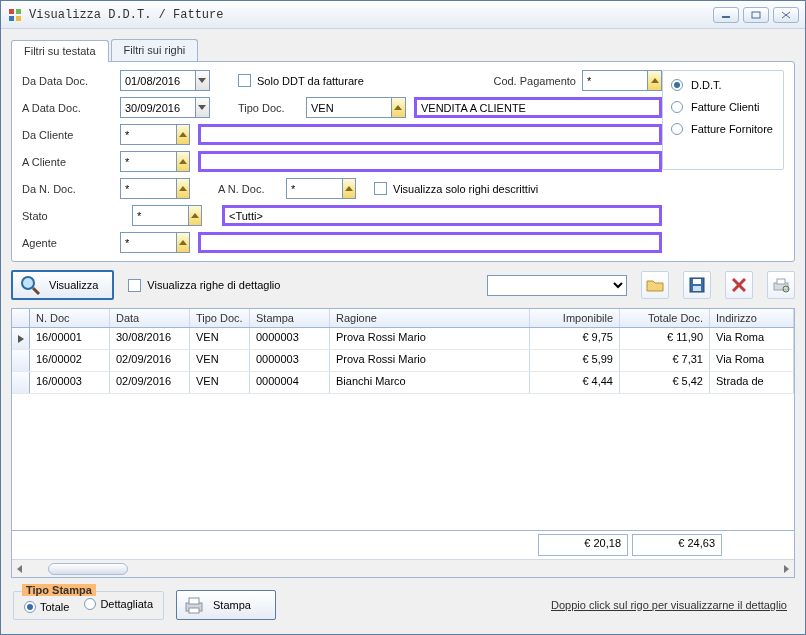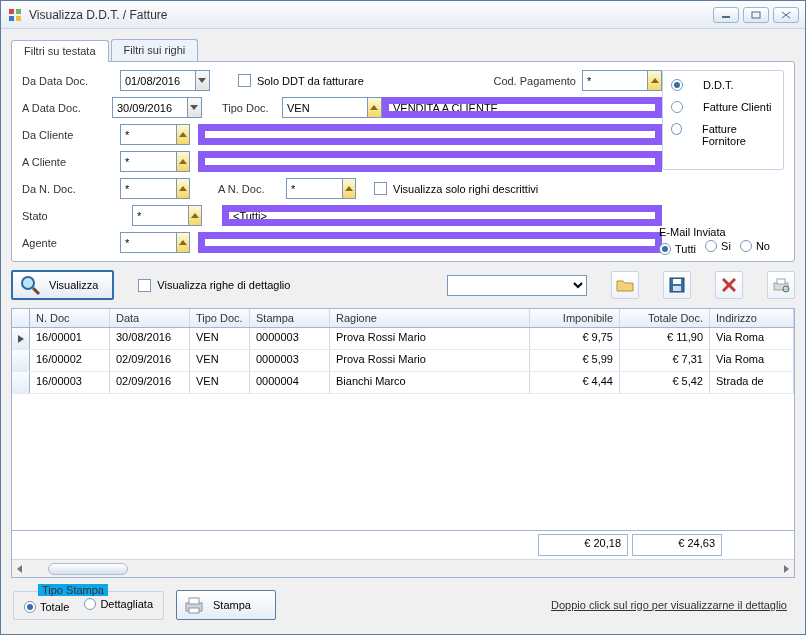--- a/index.html
+++ b/index.html
@@ -1,69 +1,69 @@
 <!DOCTYPE html>
 <html><head>
 <meta charset="utf-8">
 <style>
 * { box-sizing: border-box; font-family: "Segoe UI", Tahoma, sans-serif; font-size: 11px; }
 body { margin: 0; background: #fff; }
 .window { width: 806px; height: 635px; border: 1px solid #5a7ca0; background: #f0f0f0; display: flex; flex-direction: column; }
 .titlebar { height: 28px; background: linear-gradient(#fdfdfe,#e6ecf5); border-bottom: 1px solid #c7d4e6; display: flex; align-items: center; padding: 0 6px; }
 .titlebar .app-icon { width: 16px; height: 16px; display:inline-flex; align-items:center; justify-content:center; margin-right:6px; }
-.titlebar .title { color: #333; font-size: 12px; flex:1; }
+.titlebar .title { color: #333; font-size: 12px; flex:1;font-family:Liberation Mono, monospace; }
 .winbtns { display:flex; gap:4px; }
 .winbtn { width:26px; height:16px; border:1px solid #9fb5d1; border-radius:3px; background:linear-gradient(#fff,#dfe8f4); display:flex; align-items:center; justify-content:center; cursor:pointer; }
 .winbtn svg { pointer-events:none; }
 .body { flex:1; padding:10px; display:flex; flex-direction:column; gap:8px; position:relative; }
 .tabs-wrap { position:relative; }
 .tabstrip { display:flex; position:relative; z-index:2; }
 .tab { padding:4px 12px 5px; border:1px solid #9fb5d1; border-bottom:none; background:#eef3fa; border-top-left-radius:3px; border-top-right-radius:3px; margin-right:2px; cursor:pointer; color:#333;text-align:center;}
 .tab.active { background:#fff; position:relative; top:1px; }
 .tabpanel { border:1px solid #9fb5d1; background:#fff; padding:8px 10px 8px 10px; border-radius:0 3px 3px 3px; position:relative; }
 .lbl { color:#333; }
 .input { height:21px; border:1px solid #7a98bd; background:#fff; padding:0 4px; width:100%; }
 .combo { display:flex; width:90px; }
 .combo .input { border-right:none; }
 .combo .ddbtn, .lookup .lkbtn { width:18px; height:21px; border:1px solid #7a98bd; background:linear-gradient(#fdfad8,#f5d766); display:flex; align-items:center; justify-content:center; cursor:pointer; }
 .combo .ddbtn { background:linear-gradient(#fafafa,#e2e2e2); }
 .lookup { display:flex; width:70px; }
 .lookup .input { border-right:none; }
 .lookup .lkbtn svg { }
-.wide-input { height:21px; border:7px solid #8b5cf6; background:#fff; padding:0 4px; }
+.wide-input { height:21px; border:3px solid #8b5cf6; background:#fff; padding:0 4px; }
 .check { display:flex; align-items:center; gap:6px; }
 .checkbox { width:13px; height:13px; border:1px solid #7a98bd; background:#fff; cursor:pointer; }
 .radio { width:12px; height:12px; border:1px solid #7a98bd; border-radius:50%; background:#fff; display:inline-flex; align-items:center; justify-content:center; cursor:pointer; margin-right:4px; }
 .radio.checked::after { content:""; width:6px; height:6px; border-radius:50%; background:#4a6; background:#3a6ea5; }
 .right-box { position:absolute; right:10px; top:8px; width:122px; height:100px; border:1px solid #c7d4e6; border-radius:2px; padding:8px 8px; display:flex; flex-direction:column; gap:10px; }
-.right-box .ropt { display:flex; align-items:flex-start; gap:16px; cursor:pointer; }
+.right-box .ropt { display:flex; align-items:flex-end; gap:4px; cursor:pointer; }
 .email-box { position:absolute; right:10px; bottom:6px; width:125px; }
 .email-box .ropt { display:inline-flex; align-items:center; margin-right:6px; cursor:pointer; }
-.actionrow { display:flex; align-items:center; gap:24px; }
+.actionrow { display:flex; align-items:center; gap:14px; }
 .btn { height:30px; border:1px solid #5a7ca0; background:linear-gradient(#fff,#e6ecf5); display:flex; align-items:center; gap:8px; padding:0 14px 0 6px; cursor:pointer; border-radius:2px; }
 .btn.primary { border:2px solid #2f6fb0; }
 .btn .bicon { width:22px; height:22px; display:flex; align-items:center; justify-content:center; }
 .iconbtn { width:28px; height:28px; border:1px solid #c7d4e6; background:linear-gradient(#fff,#eef3fa); display:flex; align-items:center; justify-content:center; cursor:pointer; border-radius:2px; }
 .grid { border:1px solid #9fb5d1; background:#fff; flex:1; display:flex; flex-direction:column; min-height:0; }
 .ghead { display:flex; background:linear-gradient(#fafcff,#e5edf8); border-bottom:1px solid #9fb5d1; }
 .gh, .gc { border-right:1px solid #cdd9ea; padding:3px 6px; overflow:hidden; white-space:nowrap; text-overflow:ellipsis; }
 .gh { color:#333; }
 .gh.rowhdr, .gc.rowhdr { width:18px; padding:0; background:linear-gradient(#fafcff,#e5edf8); border-right:1px solid #9fb5d1; display:flex; align-items:center; justify-content:center; }
 .col-ndoc{width:80px} .col-data{width:80px} .col-tipo{width:60px} .col-cod{width:80px} .col-rag{width:200px} .col-imp{width:90px; text-align:right} .col-tot{width:90px; text-align:right} .col-ind{flex:1}
 .grow { display:flex; border-bottom:1px solid #e3e9f2; height:22px; align-items:stretch; }
 .gbody { flex:1; overflow:hidden; }
 .gfooter { display:flex; border-top:1px solid #9fb5d1; }
 .gfooter .spacer{ flex:1 }
 .totbox { height:22px; border:1px solid #9fb5d1; background:#fff; width:90px; text-align:right; padding:2px 6px; margin:3px 2px; }
 .hscroll { height:18px; background:#f1f1f1; border-top:1px solid #d0d8e4; display:flex; align-items:center; }
 .hscroll .thumb { width:80px; height:12px; background:linear-gradient(#fff,#d7dfec); border:1px solid #aabbd4; border-radius:6px; margin-left:20px; }
 .hscroll .arrow { width:16px; height:16px; display:flex; align-items:center; justify-content:center; }
 .footer { display:flex; align-items:center; gap:12px; padding:4px 2px; }
 .groupbox { border:1px solid #c7d4e6; border-radius:2px; padding:6px 10px 6px 10px; position:relative; }
-.groupbox .legend { position:absolute; top:-8px; left:24px; background:#0ea5e9; padding:0 4px; color:#333; }
+.groupbox .legend { position:absolute; top:-8px; left:8px; background:#fdba74; padding:0 4px; color:#333;font-weight:bold; }
 .hint { color:#333; margin-left:auto; padding-right:6px;text-decoration:underline; }
 select.native { height:21px; border:1px solid #7a98bd; background:#fff; width:140px; }
 </style>
 </head>
 <body>
 
 <div class="window">
   <div class="titlebar">
     <span class="app-icon">
       <svg width="14" height="14">
@@ -111,35 +111,20 @@
           <div class="ropt">
               <span class="radio"></span>
               <span>Fatture Clienti</span>
             </div>
           <div class="ropt">
               <span class="radio"></span>
               <span>Fatture Fornitore</span>
             </div>
         </div>
 
-        <div class="email-box">
-          <div style="margin-bottom:2px;">E-Mail Inviata</div>
-          <span class="ropt">
-              <span class="radio checked"></span>
-              <span>Tutti</span>
-            </span>
-          <span class="ropt">
-              <span class="radio"></span>
-              <span>Si</span>
-            </span>
-          <span class="ropt">
-              <span class="radio"></span>
-              <span>No</span>
-            </span>
-        </div>
 
         <div style="display:flex; flex-direction:column; gap:6px; width:640px;">
 
           <div style="display:flex; align-items:center; gap:8px;">
             <div class="lbl" style="width:90px">Da Data Doc.</div>
             <div class="combo">
               <input class="input" value="01/08/2016" style="">
               <div class="ddbtn">
                   <svg width="8" height="6">
                     <polygon points="0,0 8,0 4,5" fill="#555"></polygon>
@@ -156,21 +141,21 @@
                 <input class="input" value="*" style="">
                 <div class="lkbtn">
                     <svg width="10" height="10">
                       <polygon points="1,7 9,7 5,2" fill="#8a6a1a"></polygon>
                     </svg>
                   </div>
               </div>
             </div>
           </div>
 
-          <div style="display:flex; align-items:center; ">
+          <div style="display:flex; align-items:center; gap:8px;">
             <div class="lbl" style="width:90px">A Data Doc.</div>
             <div class="combo">
               <input class="input" value="30/09/2016" style="">
               <div class="ddbtn">
                   <svg width="8" height="6">
                     <polygon points="0,0 8,0 4,5" fill="#555"></polygon>
                   </svg>
                 </div>
             </div>
             <span class="lbl" style="margin-left:20px; width:60px">Tipo Doc.</span>

